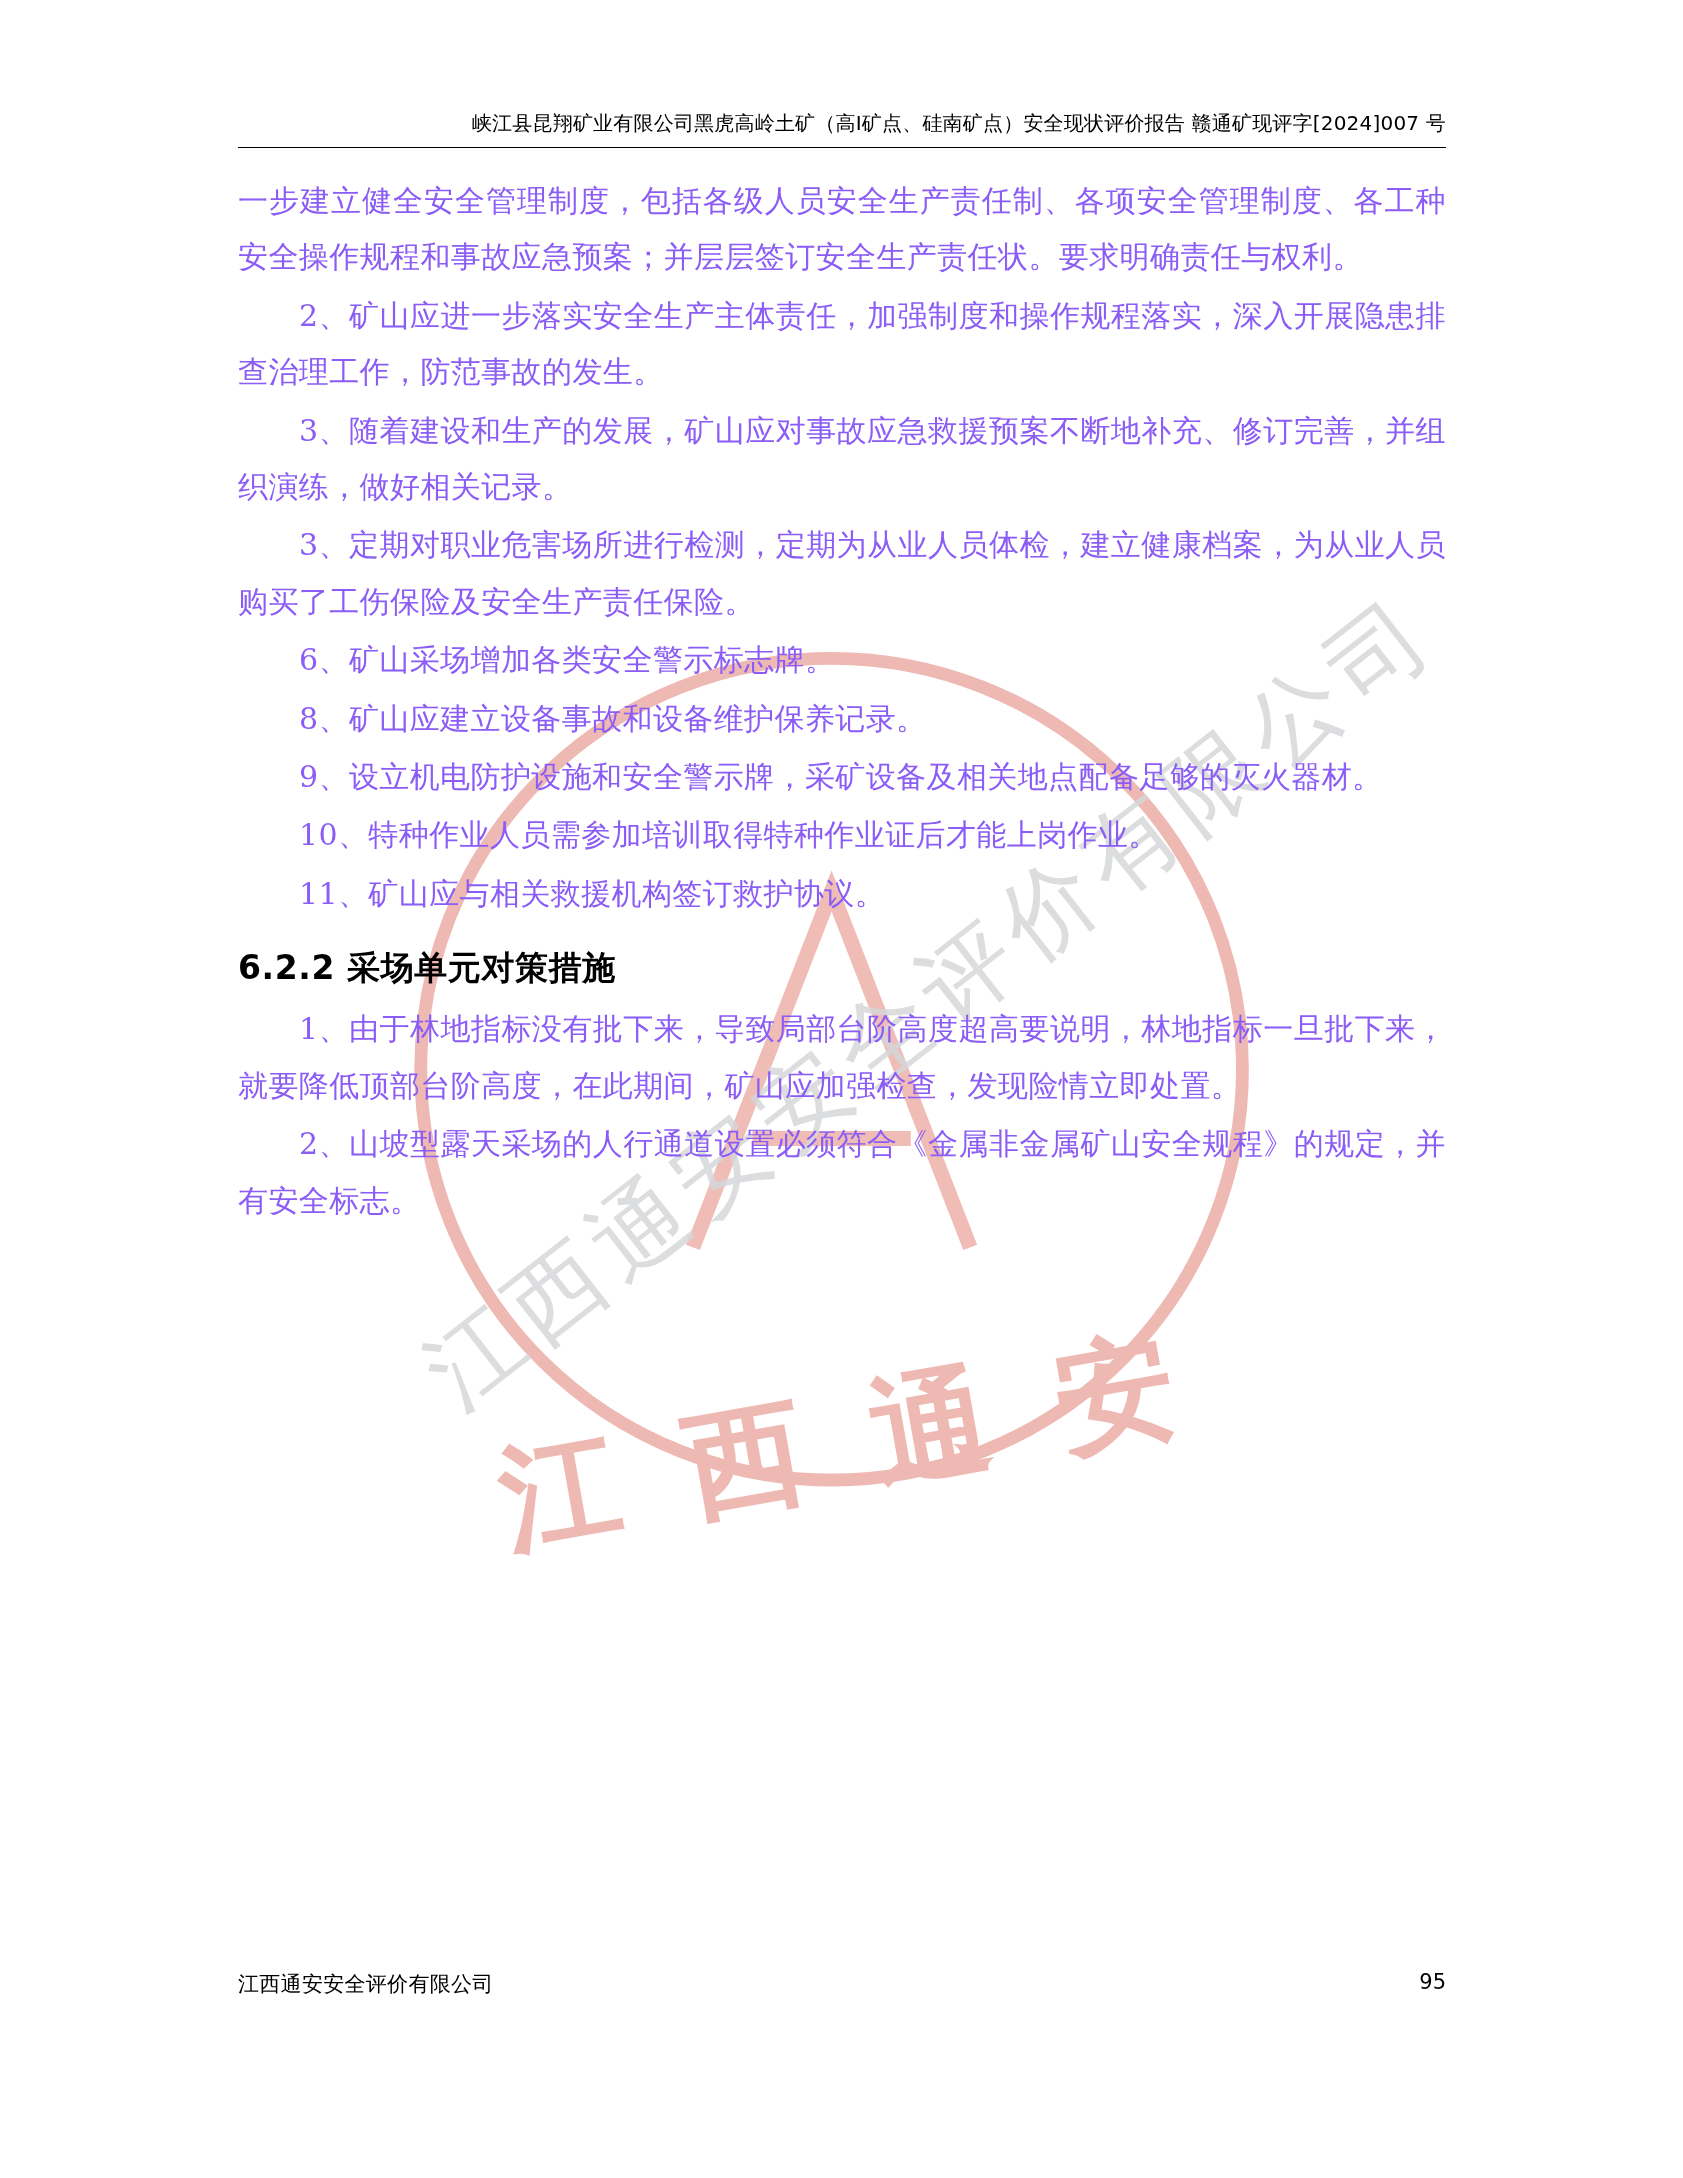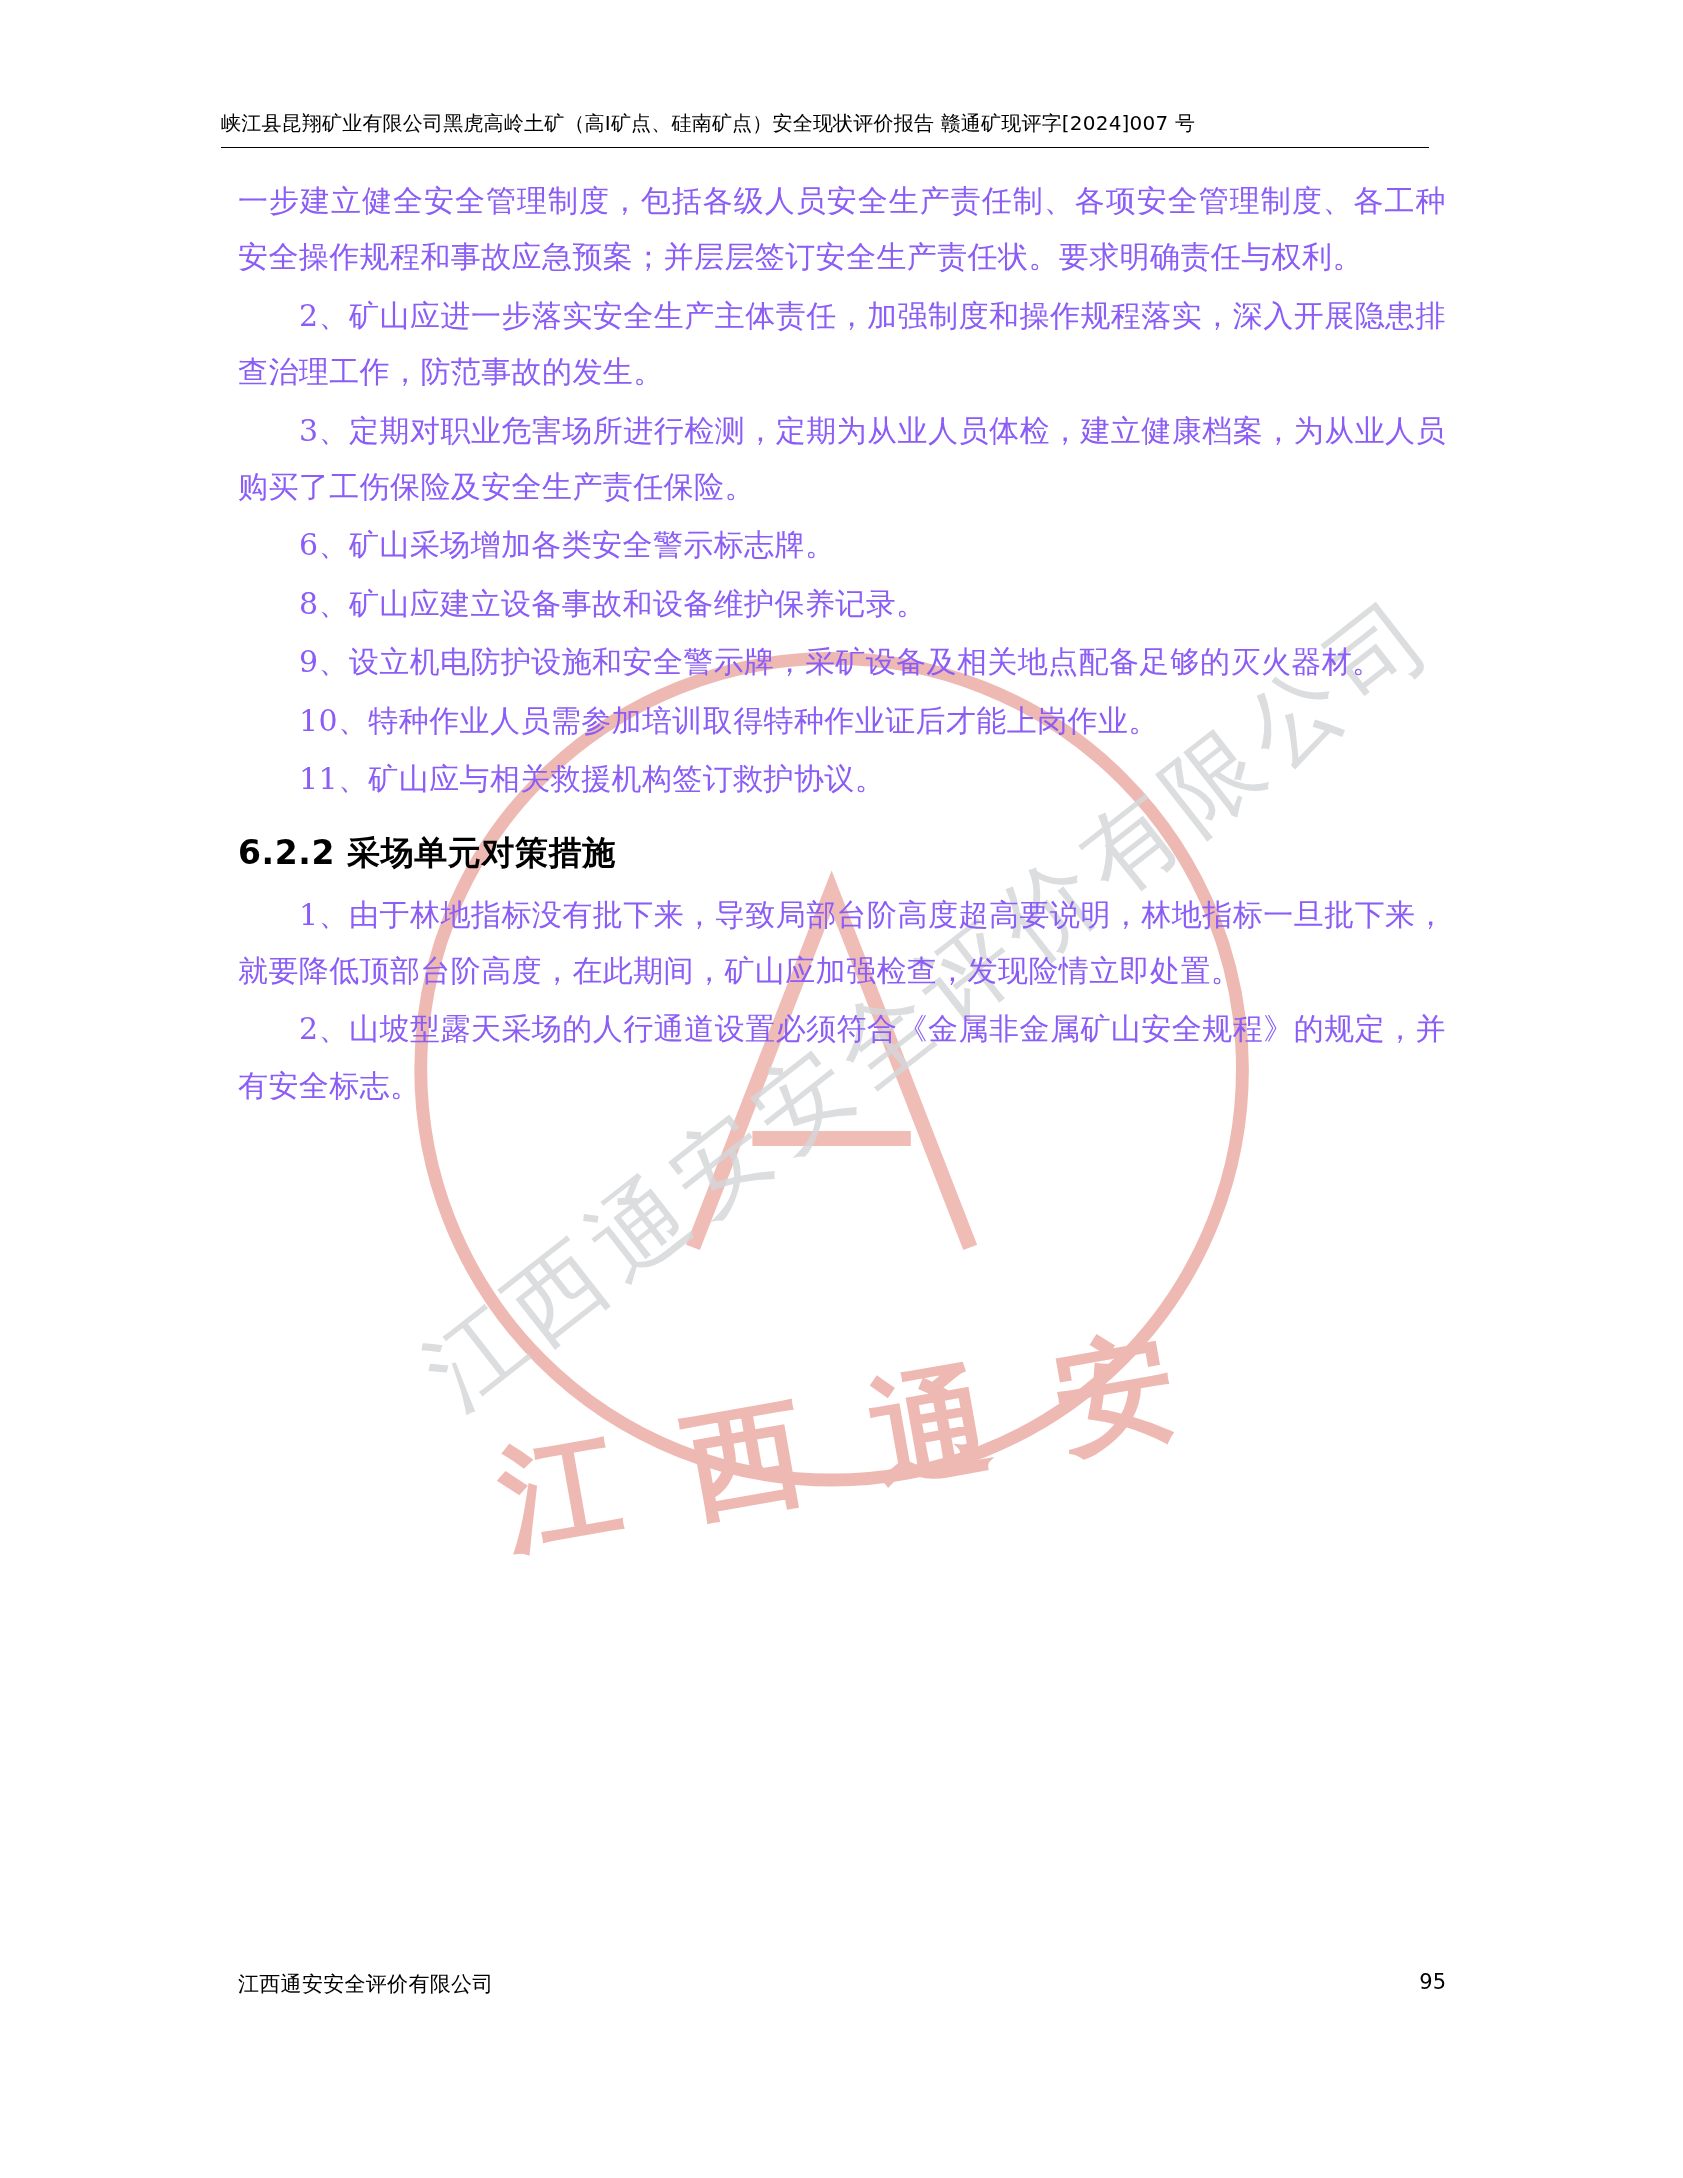--- a/index.html
+++ b/index.html
@@ -24,24 +24,25 @@
     top: 0;
     width: 1683px;
     height: 2178px;
     pointer-events: none;
     z-index: 0;
   }
 
   
   .header {
     position: absolute;
-    left: 221px;
+    left: 238px;
     top: 109px;
     width: 1208px;
     z-index: 2;
+    text-align: right;
   }
   .header-text {
     font-size: 20px;
     line-height: 1.4;
     letter-spacing: 0.2px;
     white-space: nowrap;
     color: #000;
   }
   .header-rule {
     margin-top: 10px;
@@ -133,20 +134,21 @@
   </svg>
 
   <div class="header">
     <div class="header-text">峡江县昆翔矿业有限公司黑虎高岭土矿（高Ⅰ矿点、硅南矿点）安全现状评价报告  赣通矿现评字[2024]007 号</div>
     <div class="header-rule"></div>
   </div>
 
   <div class="content">
     <p class="para">一步建立健全安全管理制度，包括各级人员安全生产责任制、各项安全管理制度、各工种安全操作规程和事故应急预案；并层层签订安全生产责任状。要求明确责任与权利。</p>
     <p class="para indent">2、矿山应进一步落实安全生产主体责任，加强制度和操作规程落实，深入开展隐患排查治理工作，防范事故的发生。</p>
+    <p class="para indent">3、随着建设和生产的发展，矿山应对事故应急救援预案不断地补充、修订完善，并组织演练，做好相关记录。</p>
     <p class="para indent">3、定期对职业危害场所进行检测，定期为从业人员体检，建立健康档案，为从业人员购买了工伤保险及安全生产责任保险。</p>
     <p class="para indent">6、矿山采场增加各类安全警示标志牌。</p>
     <p class="para indent">8、矿山应建立设备事故和设备维护保养记录。</p>
     <p class="para indent">9、设立机电防护设施和安全警示牌，采矿设备及相关地点配备足够的灭火器材。</p>
     <p class="para indent">10、特种作业人员需参加培训取得特种作业证后才能上岗作业。</p>
     <p class="para indent">11、矿山应与相关救援机构签订救护协议。</p>
 
     <h3 class="section-heading">6.2.2 采场单元对策措施</h3>
 
     <p class="para indent">1、由于林地指标没有批下来，导致局部台阶高度超高要说明，林地指标一旦批下来，就要降低顶部台阶高度，在此期间，矿山应加强检查，发现险情立即处置。</p>

